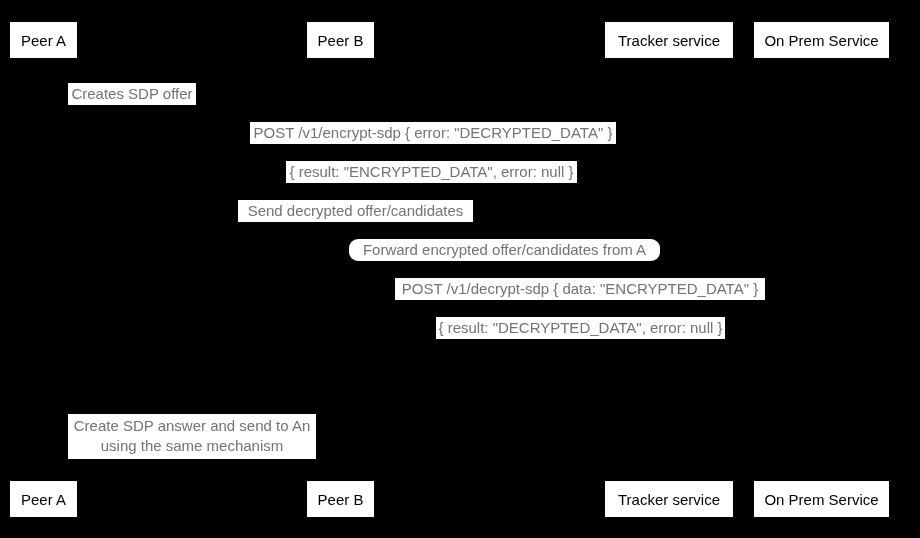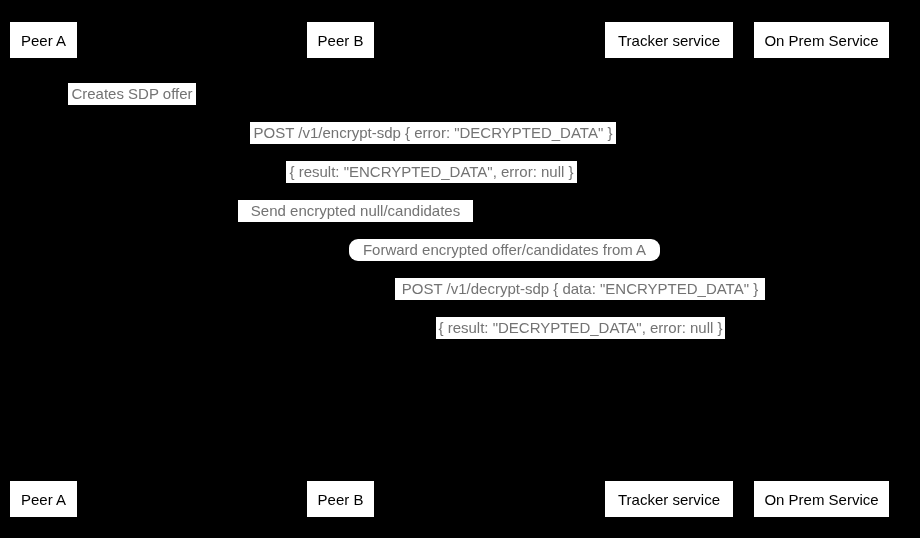--- a/index.html
+++ b/index.html
@@ -100,36 +100,40 @@
 
   <div class="msg-label" style="left:250px; top:122px; width:366px;">
     <span class="line">POST /v1/encrypt-sdp { error: "DECRYPTED_DATA" }</span>
   </div>
 
   <div class="msg-label" style="left:286px; top:161px; width:291px;">
     <span class="line">{ result: "ENCRYPTED_DATA", error: null }</span>
   </div>
 
   <div class="msg-label" style="left:238px; top:200px; width:235px;">
-    <span class="line">Send encrypted null/candidates</span>
+    <span class="line">Send decrypted offer/candidates</span>
   </div>
 
   <div class="msg-label" style="left:349px; top:239px; width:311px;border-radius:9px;">
     <span class="line">Forward encrypted offer/candidates from A</span>
   </div>
 
   <div class="msg-label" style="left:395px; top:278px; width:370px;">
     <span class="line">POST /v1/decrypt-sdp { data: "ENCRYPTED_DATA" }</span>
   </div>
 
   <div class="msg-label" style="left:436px; top:317px; width:289px;">
     <span class="line">{ result: "DECRYPTED_DATA", error: null }</span>
   </div>
 
 
+  <div class="msg-label multiline" style="left:68px; top:414px; width:248px;">
+    <span class="line">Create SDP answer and send to An</span>
+    <span class="line">using the same mechanism</span>
+  </div>
 
   <div class="participant" style="left:10px; top:481px; width:67px;">
     <span>Peer A</span>
   </div>
   <div class="participant" style="left:307px; top:481px; width:67px;">
     <span>Peer B</span>
   </div>
   <div class="participant" style="left:605px; top:481px; width:128px;">
     <span>Tracker service</span>
   </div>

